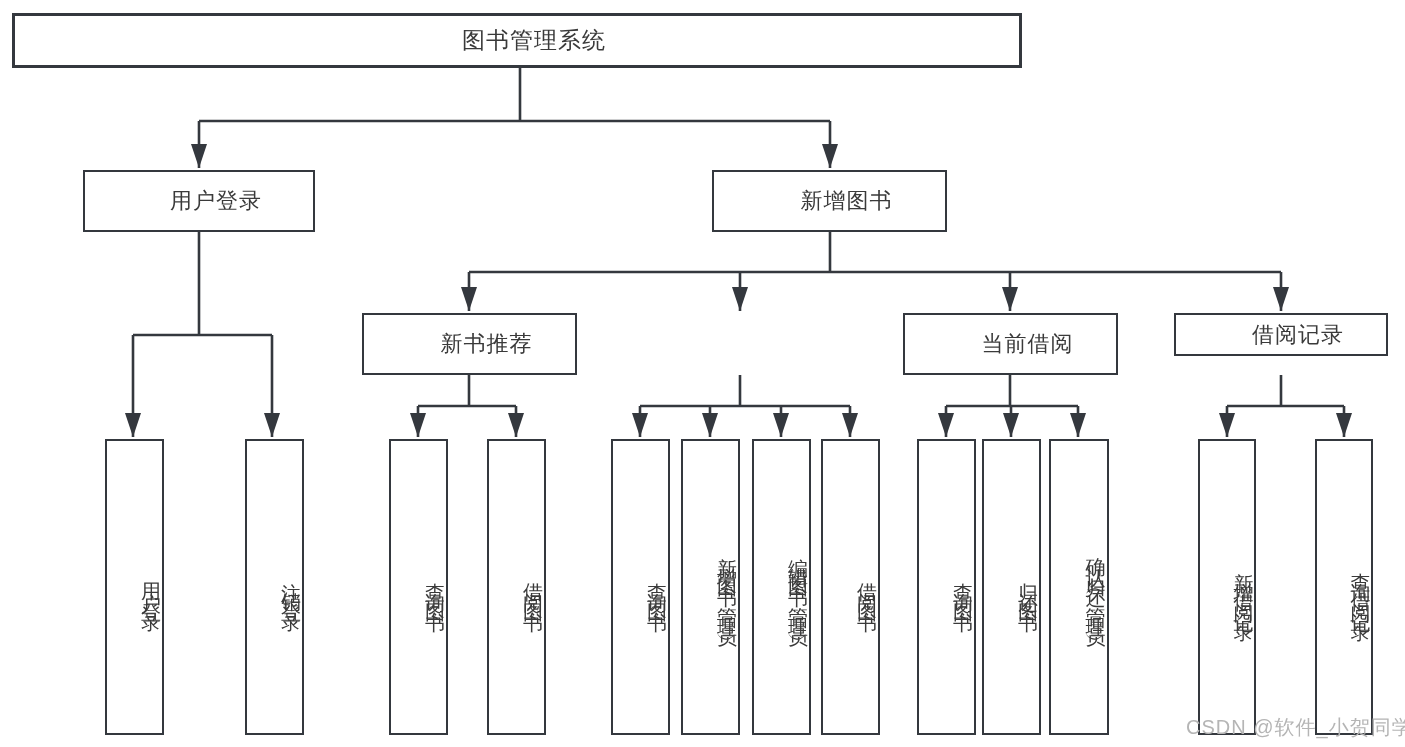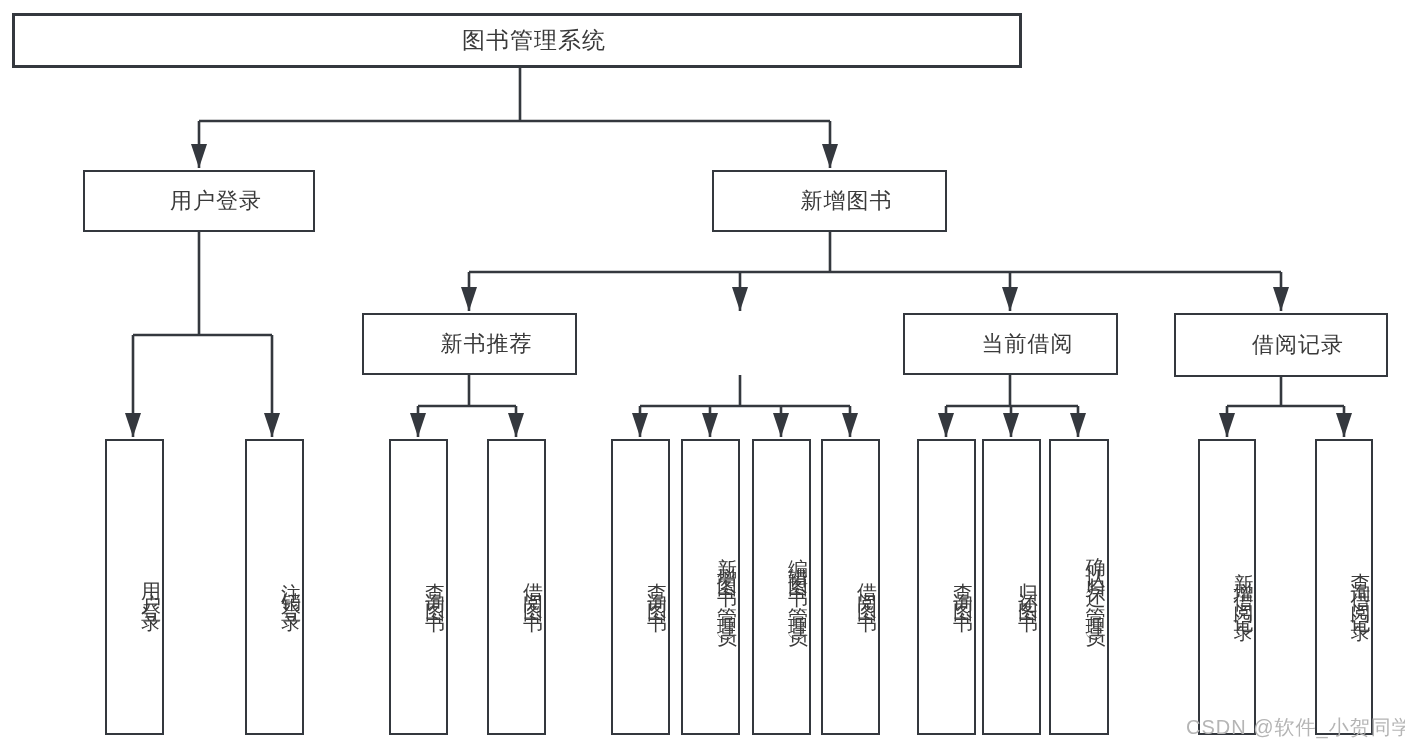--- a/index.html
+++ b/index.html
@@ -102,21 +102,21 @@
   <div class="node h" style="left:712px;top:170px;width:235px;height:62px">
     <span>新增图书</span>
   </div>
 
   <div class="node h" style="left:362px;top:313px;width:215px;height:62px">
     <span>新书推荐</span>
   </div>
   <div class="node h" style="left:903px;top:313px;width:215px;height:62px">
     <span>当前借阅</span>
   </div>
-  <div class="node h" style="left:1174px;top:313px;width:214px;height:64px">
+  <div class="node h" style="left:1174px;top:313px;width:214px;height:43px">
     <span>借阅记录</span>
   </div>
 
   <div class="node leaf" style="left:105px;top:439px;width:59px;height:296px">
     <span class="vtext">用户登录</span>
   </div>
   <div class="node leaf" style="left:245px;top:439px;width:59px;height:296px">
     <span class="vtext">注销登录</span>
   </div>
 

